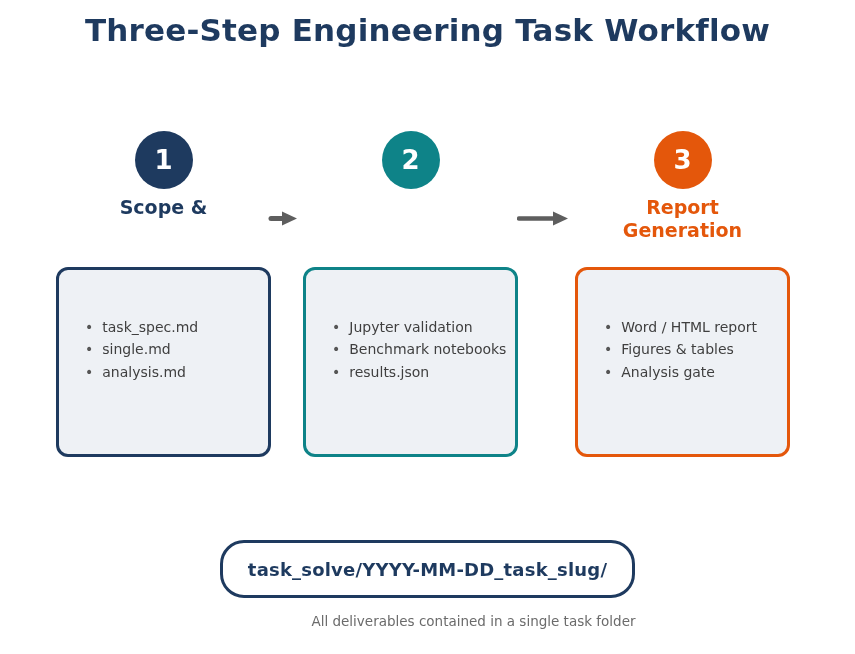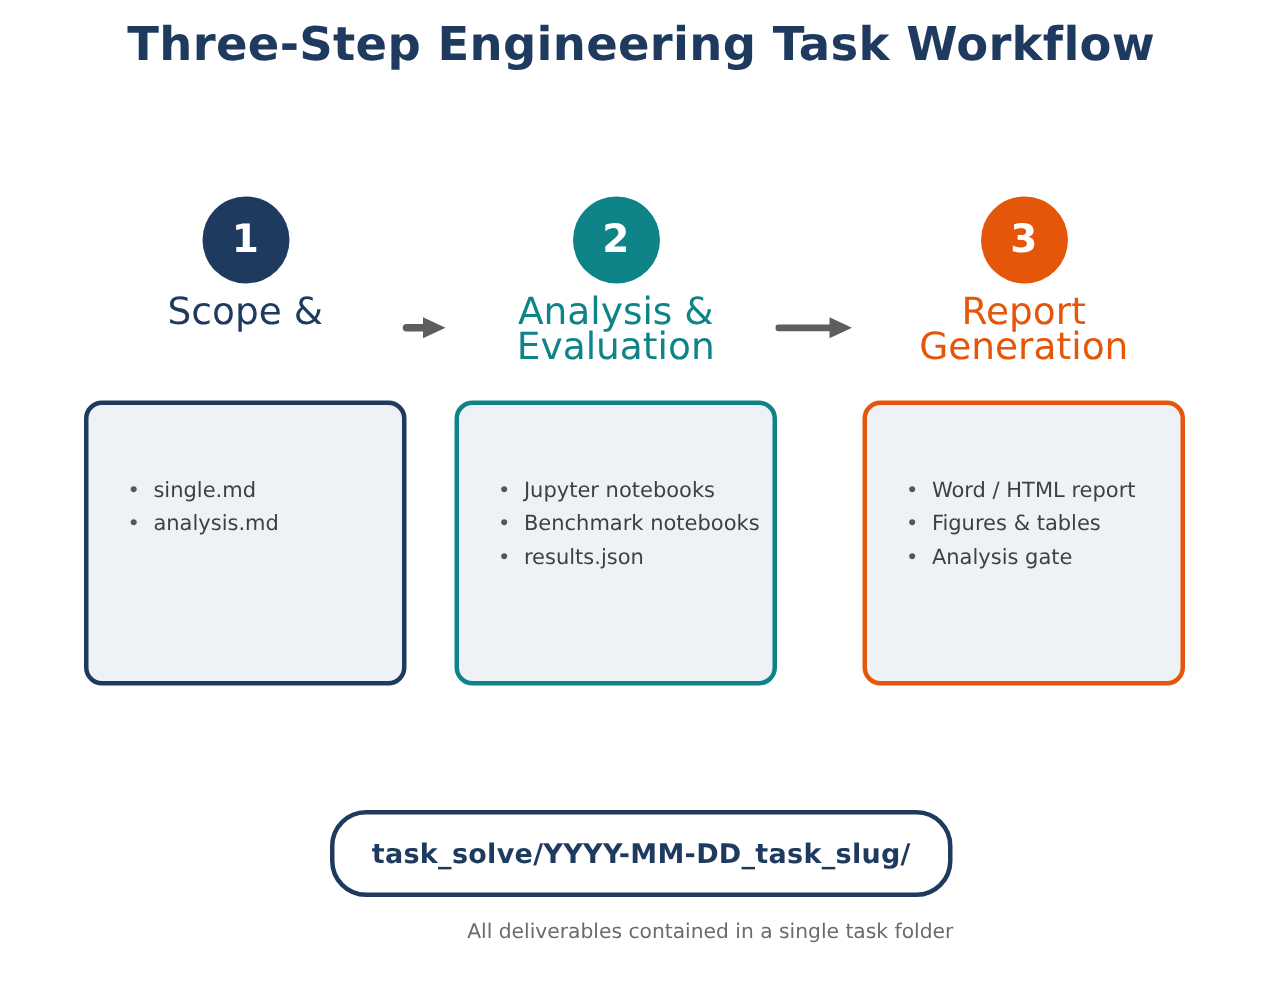--- a/index.html
+++ b/index.html
@@ -19,21 +19,21 @@
   .step-col.c1{left:56px;}
   .step-col.c2{left:303px;}
   .step-col.c3{left:575px;}
 
   .badge{display:inline-block;width:58px;height:58px;border-radius:50%;
     line-height:58px;text-align:center;color:#fff;font-size:26px;font-weight:bold;}
   .c1 .badge{background:var(--navy);}
   .c2 .badge{background:var(--teal);}
   .c3 .badge{background:var(--orange);}
 
-  .step-label{margin-top:7px;font-size:25px;font-weight:normal;line-height:23px;}
+  .step-label{margin-top:7px;font-size:19px;font-weight:bold;line-height:23px;}
   .c1 .step-label{color:var(--navy);}
   .c2 .step-label{color:var(--teal);}
   .c3 .step-label{color:var(--orange);}
 
   .arrow{position:absolute;top:210px;}
   .arrow.a1{left:268px;}
   .arrow.a2{left:517px;}
 
   .card{position:absolute;top:267px;width:215px;height:190px;background:var(--box_fill);
     border-radius:12px;padding:46px 8px 0 26px;text-align:left;}
@@ -60,50 +60,47 @@
 
   <div class="step-col c1">
     <div class="badge">1</div>
     <div class="step-label">
       <div>Scope &amp;</div>
     </div>
   </div>
 
   <div class="step-col c2">
     <div class="badge">2</div>
-    <div class="step-label">
-      <div>Analysis &amp;</div>
-      <div>Evaluation</div>
-    </div>
   </div>
 
   <div class="step-col c3">
     <div class="badge">3</div>
     <div class="step-label">
       <div>Report</div>
       <div>Generation</div>
     </div>
   </div>
 
   <svg class="arrow a1" width="31" height="17" viewBox="0 0 31 17">
     <line x1="3" y1="8.5" x2="15" y2="8.5" stroke="#5e5e5e" stroke-width="5" stroke-linecap="round"></line>
     <polygon points="14,1.5 29,8.5 14,15.5" fill="#5e5e5e"></polygon>
   </svg>
   <svg class="arrow a2" width="53" height="17" viewBox="0 0 53 17">
     <line x1="2" y1="8.5" x2="37" y2="8.5" stroke="#5e5e5e" stroke-width="4.5" stroke-linecap="round"></line>
     <polygon points="36,1.5 51,8.5 36,15.5" fill="#5e5e5e"></polygon>
   </svg>
 
   <div class="card k1">
+    <div class="item">task_spec.md</div>
     <div class="item">single.md</div>
     <div class="item">analysis.md</div>
   </div>
 
   <div class="card k2">
-    <div class="item">Jupyter notebooks</div>
+    <div class="item">Jupyter validation</div>
     <div class="item">Benchmark notebooks</div>
     <div class="item">results.json</div>
   </div>
 
   <div class="card k3">
     <div class="item">Word / HTML report</div>
     <div class="item">Figures &amp; tables</div>
     <div class="item">Analysis gate</div>
   </div>
 

